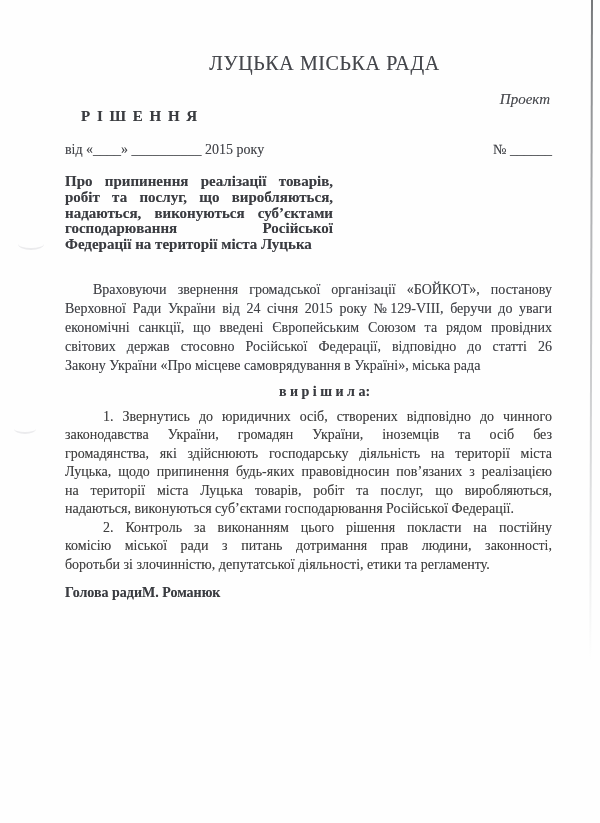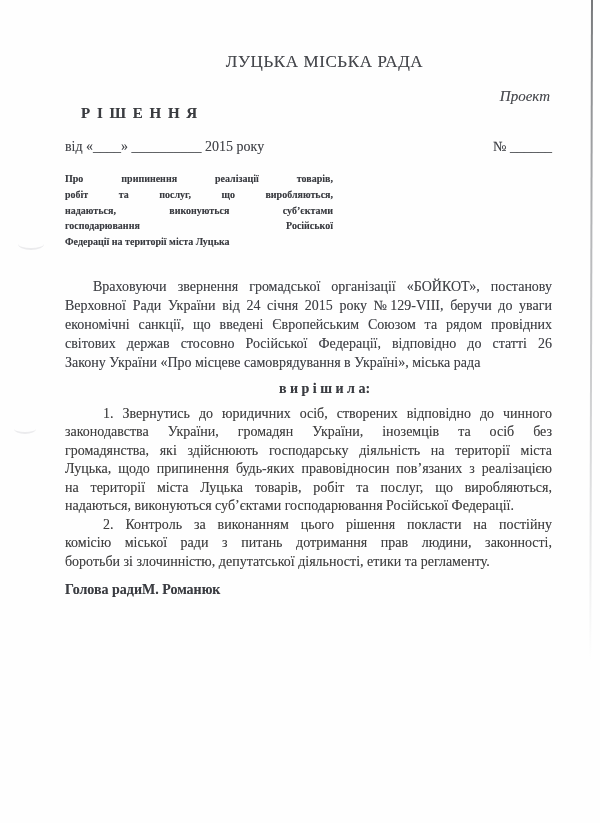--- a/index.html
+++ b/index.html
@@ -20,21 +20,21 @@
     position: absolute;
     left: 65px;
     top: 44px;
     width: 487px;
   }
   .soft {
     text-shadow: 0 0 0.5px rgba(70,72,78,0.45);
   }
   .org-name {
     text-align: center;
-    font-size: 17px;
+    font-size: 20px;
     letter-spacing: 0.6px;
     position: relative;
     left: 16px;
     margin-top: 8px;
     color: #45474c;
   }
   .draft {
     text-align: right;
     font-style: italic;
     font-size: 15px;
@@ -54,21 +54,21 @@
     display: flex;
     justify-content: space-between;
     font-size: 14px;
     margin-top: 17px;
     color: #44464b;
   }
   .subject {
     width: 268px;
     margin-top: 16px;
     font-weight: bold;
-    font-size: 10px;
+    font-size: 15px;
     line-height: 15.8px;
     color: #3a3c41;
   }
   .preamble {
     margin-top: 27px;
     font-size: 14px;
     line-height: 19px;
     color: #404247;
   }
   .resolved {

